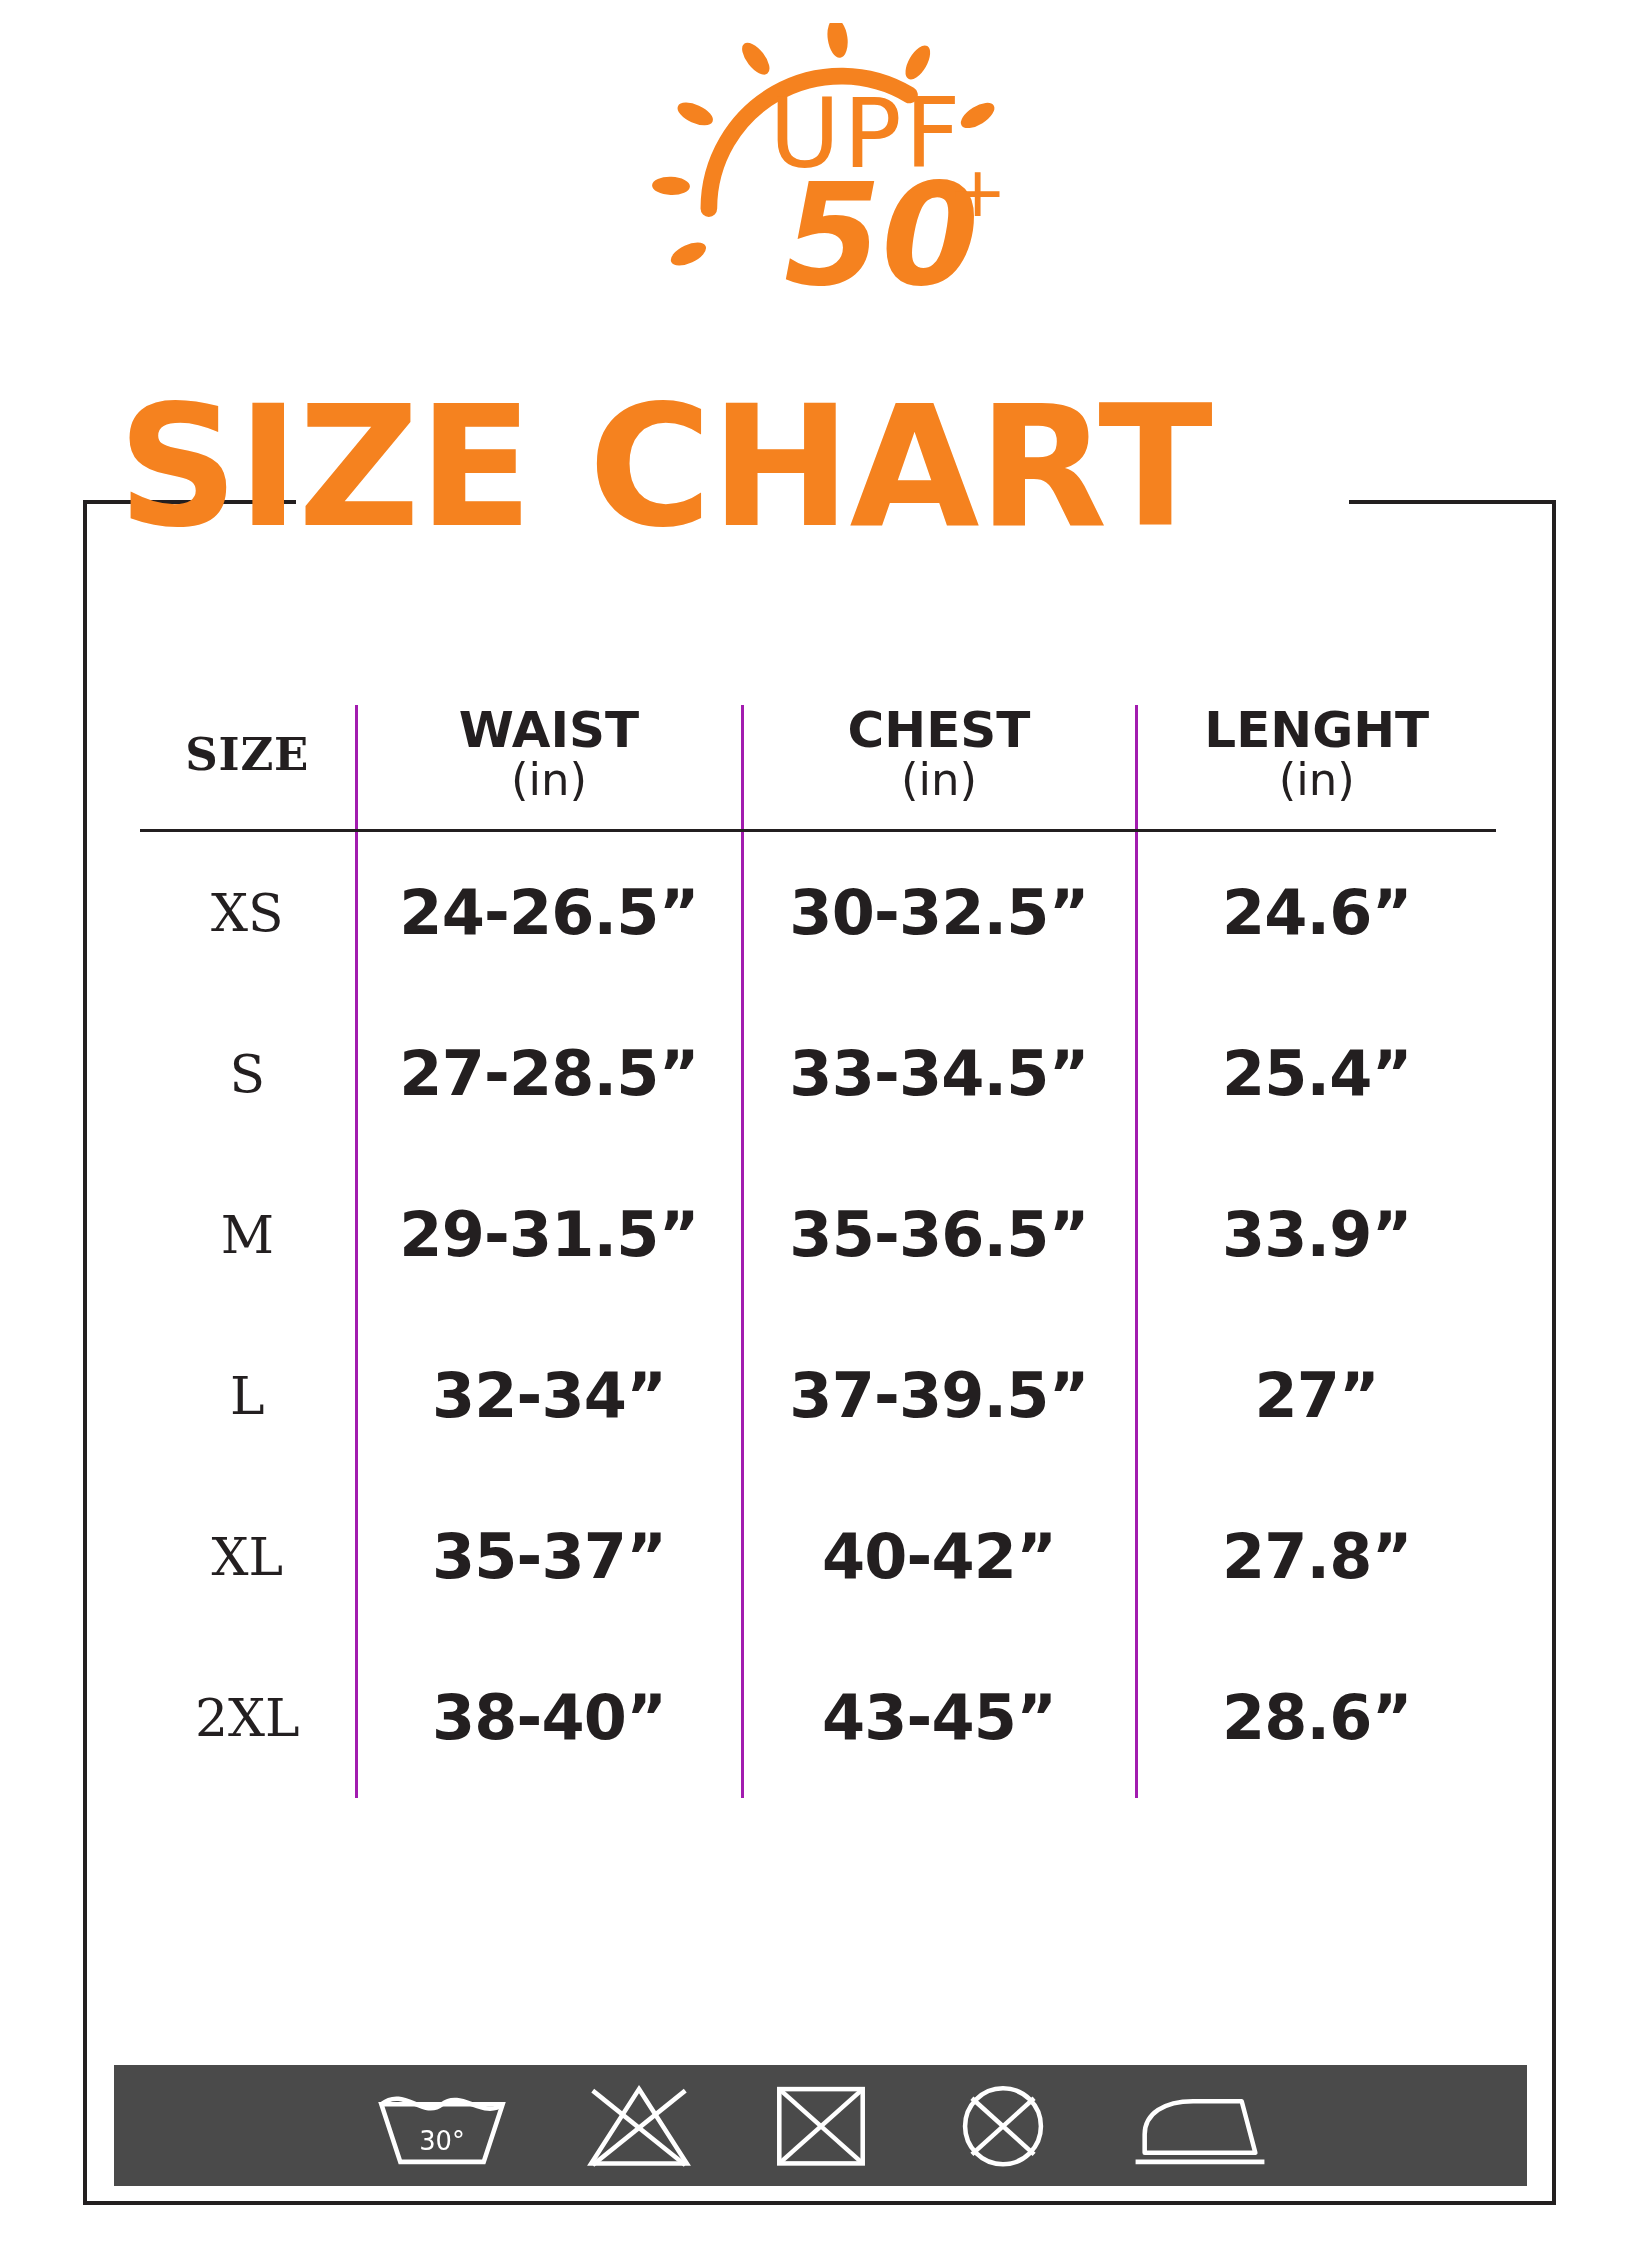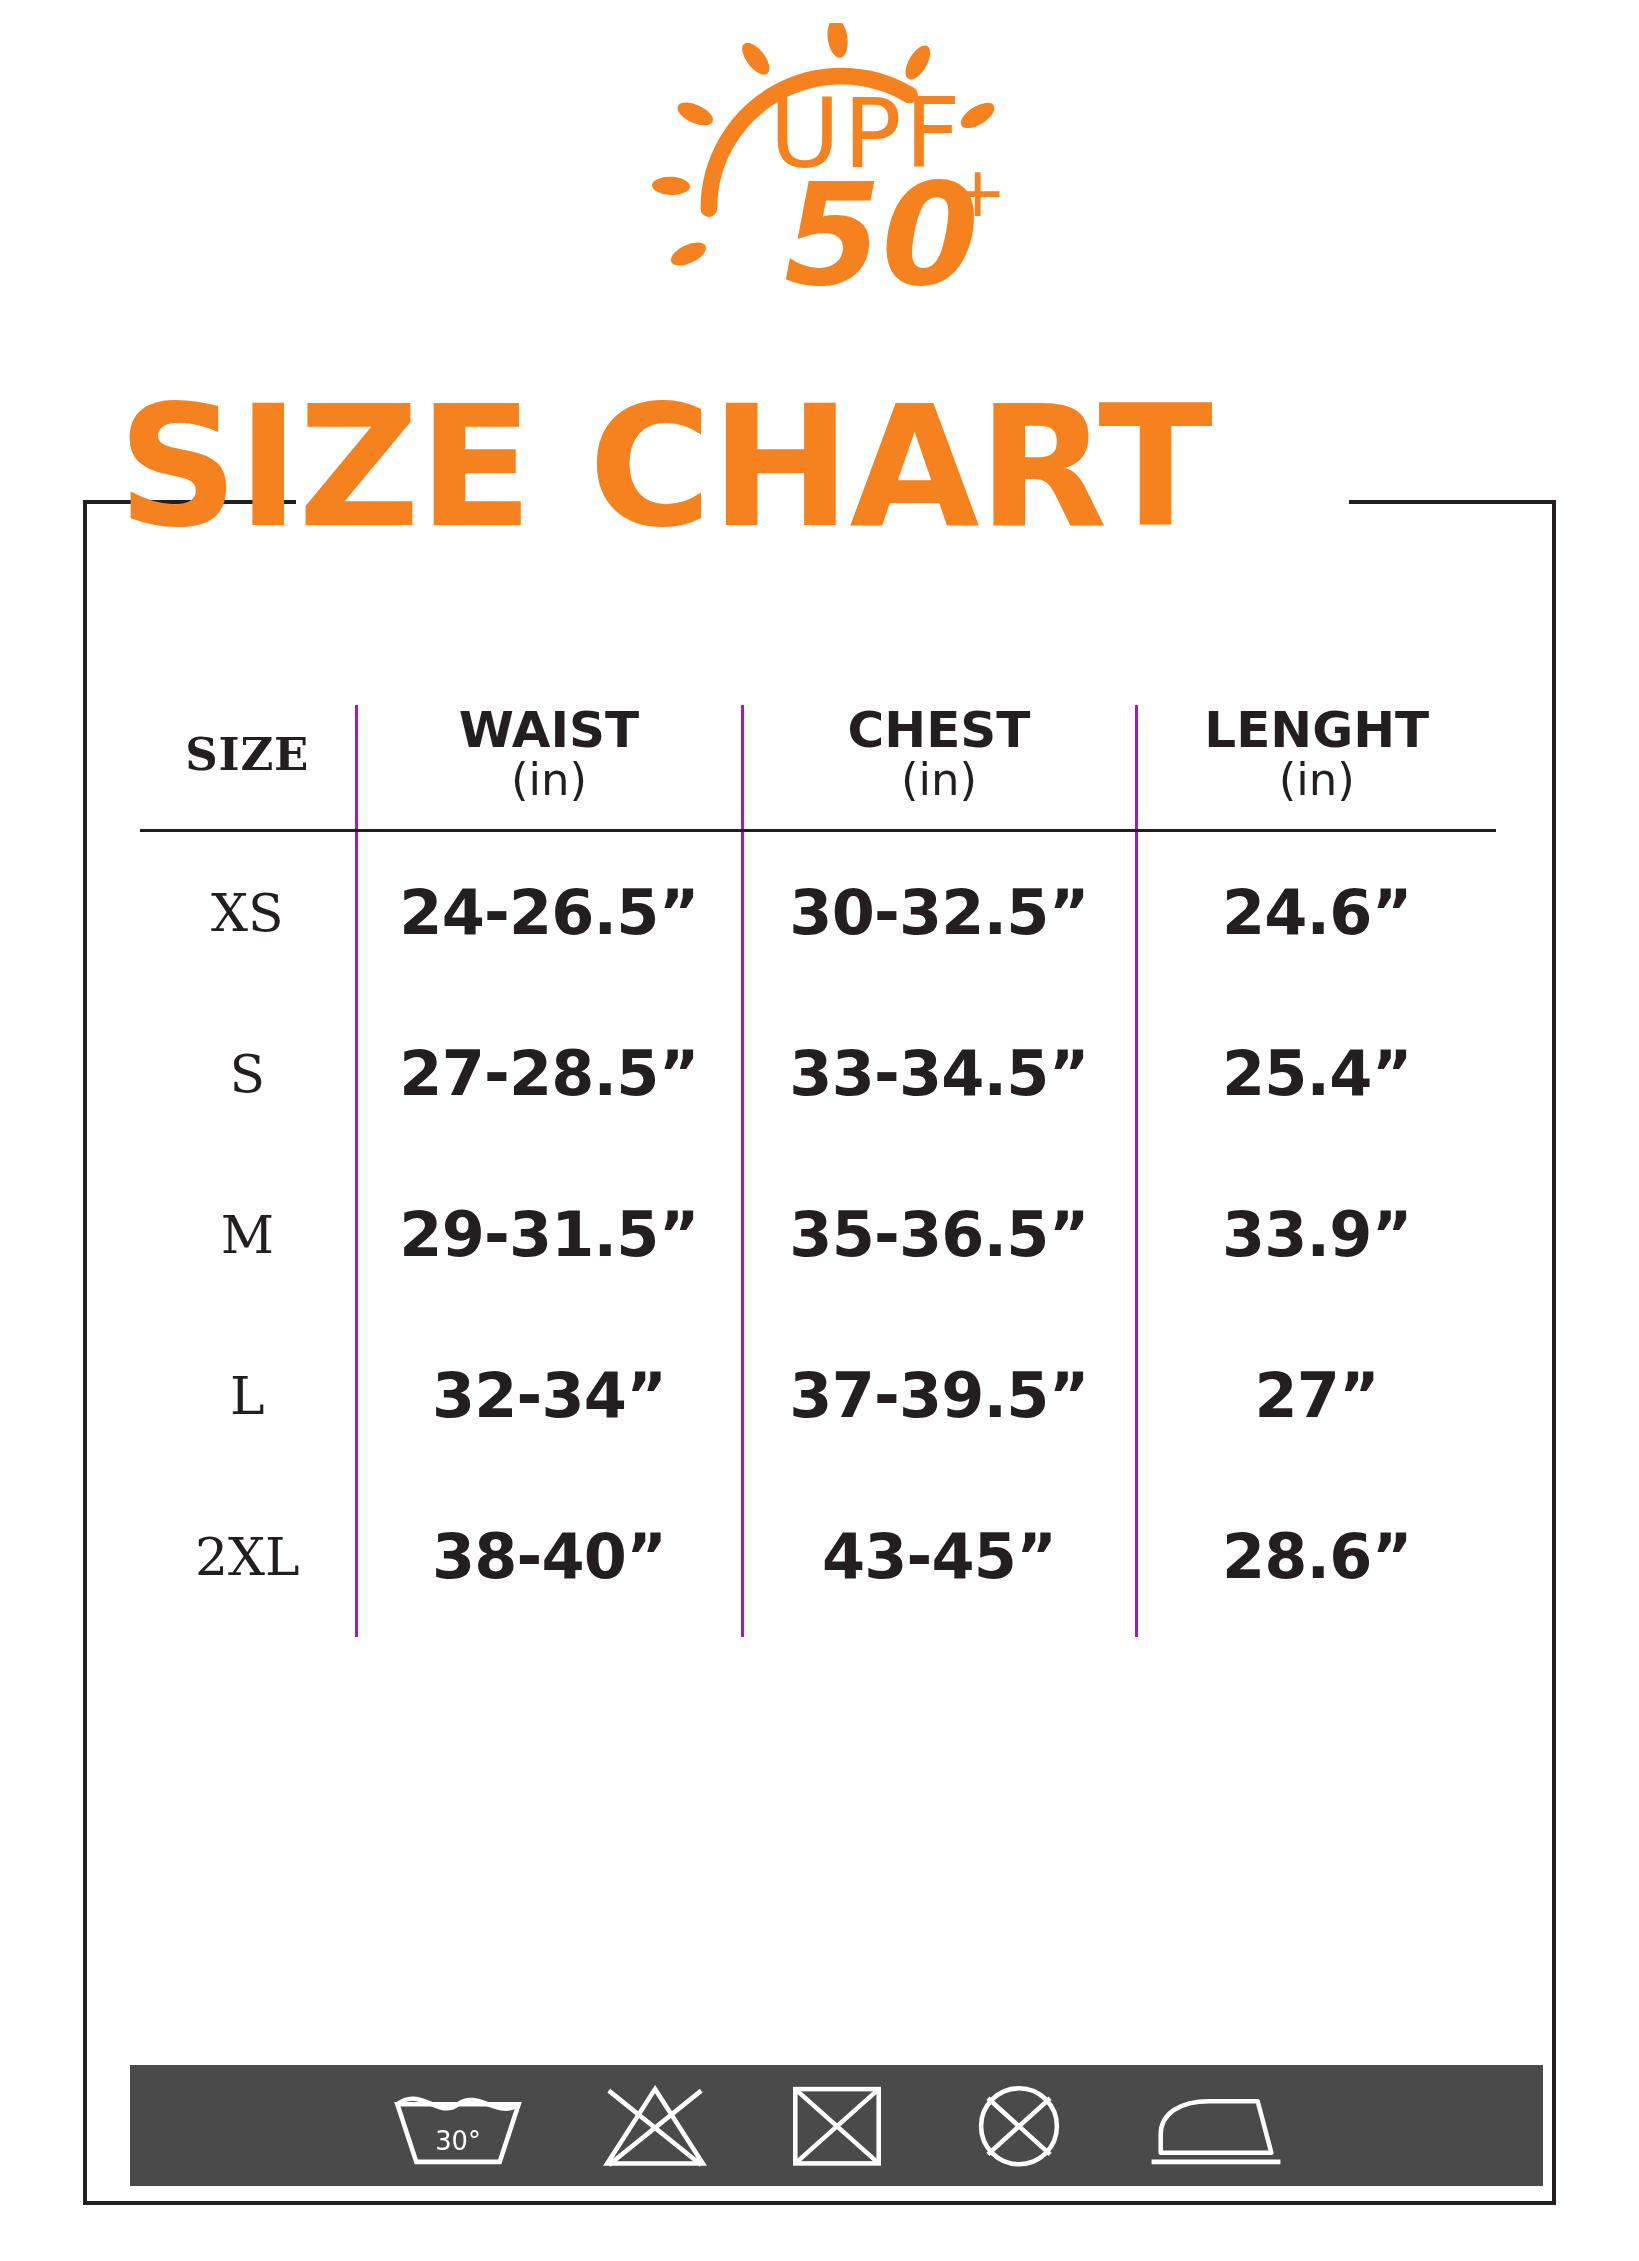--- a/index.html
+++ b/index.html
@@ -128,21 +128,20 @@
     position: absolute;
     left: 114px;
     top: 2065px;
     width: 1413px;
     height: 121px;
     background: #4a4a4a;
     display: flex;
     align-items: center;
     justify-content: center;
     gap: 68px;
-    margin-left: 16px;
   }
   #care-bar svg { display: block; }
 </style>
 </head>
 <body>
 
 <div id="upf-badge">
   <svg width="530" height="356" viewBox="0 0 700 470" xmlns="http://www.w3.org/2000/svg">
     <g fill="#F5821F">
 
@@ -215,20 +214,26 @@
       <td class="sep-l">35-36.5”</td>
       <td class="sep-l">33.9”</td>
     </tr>
     <tr>
       <td class="cell-size">L</td>
       <td class="sep-l">32-34”</td>
       <td class="sep-l">37-39.5”</td>
       <td class="sep-l">27”</td>
     </tr>
     <tr>
+      <td class="cell-size">XL</td>
+      <td class="sep-l">35-37”</td>
+      <td class="sep-l">40-42”</td>
+      <td class="sep-l">27.8”</td>
+    </tr>
+    <tr>
       <td class="cell-size">2XL</td>
       <td class="sep-l">38-40”</td>
       <td class="sep-l">43-45”</td>
       <td class="sep-l">28.6”</td>
     </tr>
   </tbody>
 </table>
 
 <div id="care-bar">
 

